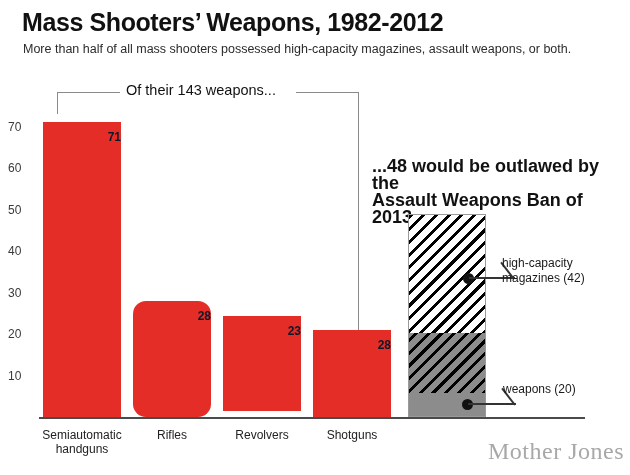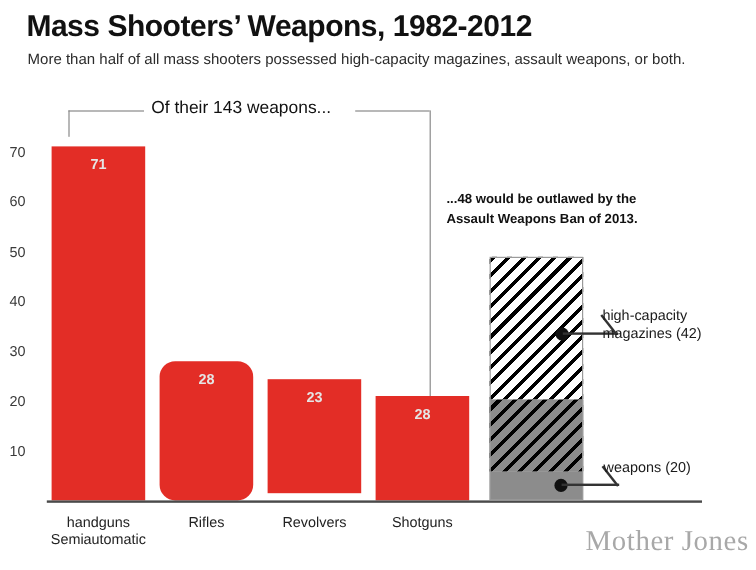--- a/index.html
+++ b/index.html
@@ -68,22 +68,22 @@
   }
 
   
   .bar {
     position: absolute;
     background: #e32d26;
   }
   .bar-value {
     position: absolute;
     width: 100%;
-    text-align: center;
-    color: #e5e5e5;
+    text-align: right;
+    color: #0f172a;
     font-size: 12px;
     font-weight: bold;
   }
   .cat-label {
     position: absolute;
     text-align: center;
     font-size: 12px;
     color: #222222;
     line-height: 14px;
   }
@@ -104,21 +104,21 @@
     font-size: 14.5px;
     color: #111111;
     white-space: nowrap;
   }
 
   
   .right-note {
     position: absolute;
     left: 372px;
     top: 158px;
-    font-size: 11px;
+    font-size: 18px;
     font-weight: bold;
     line-height: 17px;
     color: #111111;
     width: 250px;
   }
 
   
   .stack {
     position: absolute;
     left: 408px;
@@ -222,22 +222,22 @@
   <div class="bar" style="left:223px; top:316px; width:78px; height:95px;">
     <div class="bar-value" style="top:8px;">23</div>
   </div>
   <div class="bar" style="left:313px; top:330px; width:78px; height:87px;">
     <div class="bar-value" style="top:8px;">28</div>
   </div>
 
   <div class="baseline"></div>
 
   <div class="cat-label" style="left:33px; top:428px; width:98px;">
+    <div>Semiautomatic</div>
     <div>handguns</div>
-    <div>Semiautomatic</div>
   </div>
   <div class="cat-label" style="left:133px; top:428px; width:78px;">Rifles</div>
   <div class="cat-label" style="left:223px; top:428px; width:78px;">Revolvers</div>
   <div class="cat-label" style="left:313px; top:428px; width:78px;">Shotguns</div>
 
   <div class="right-note">
     <div>...48 would be outlawed by the</div>
     <div>Assault Weapons Ban of 2013.</div>
   </div>
 

